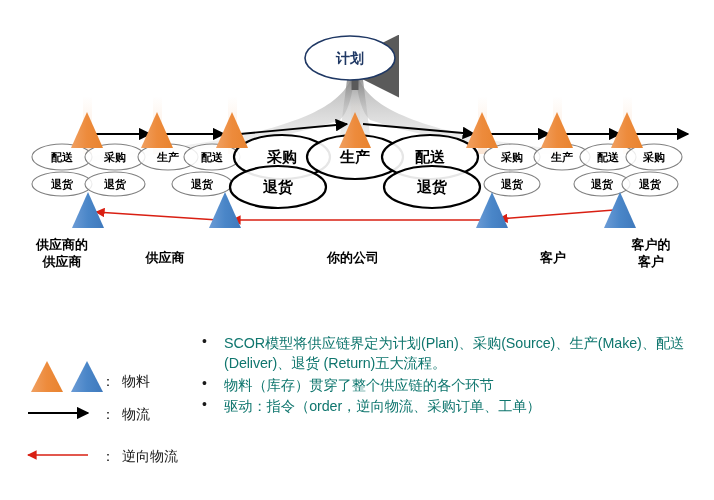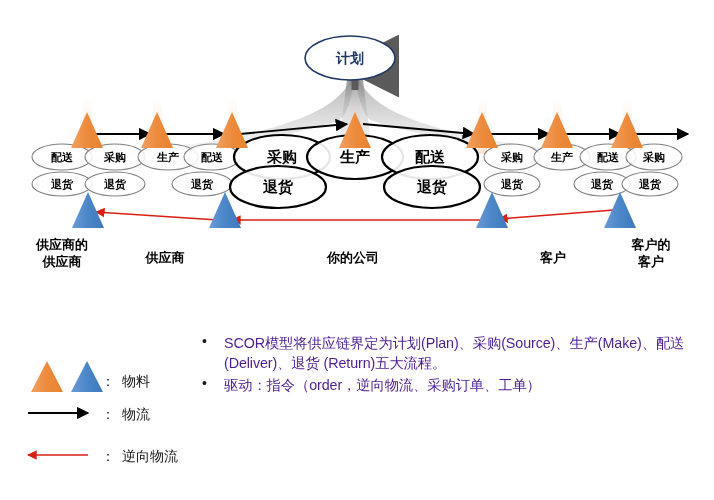--- a/index.html
+++ b/index.html
@@ -77,21 +77,21 @@
     width: 505px;
     margin: 0;
     padding: 0;
     list-style: none;
   }
   .bullets li {
     position: relative;
     padding-left: 26px;
     font-size: 14.3px;
     line-height: 1.42;
-    color: #4c1d95;
+    color: #0f766e;
     margin-bottom: 1px;
     letter-spacing: -0.1px;
   }
   .bullets li::before {
     content: "•";
     position: absolute;
     left: 4px;
     top: -1px;
     font-size: 14px;
     color: #1a1a1a;
@@ -265,16 +265,17 @@
       <text class="legend-text" x="101" y="419" text-anchor="start">：</text>
       <text class="legend-text" x="101" y="461" text-anchor="start">：</text>
       <text class="legend-text" x="122" y="386" text-anchor="start">物料</text>
       <text class="legend-text" x="122" y="419" text-anchor="start">物流</text>
       <text class="legend-text" x="122" y="461" text-anchor="start">逆向物流</text>
     </g>
   </svg>
 
   <ul class="bullets" id="bullet-list">
       <li>SCOR模型将供应链界定为计划(Plan)、采购(Source)、生产(Make)、配送(Deliver)、退货 (Return)五大流程。</li>
+      <li>物料（库存）贯穿了整个供应链的各个环节</li>
       <li>驱动：指令（order，逆向物流、采购订单、工单）</li>
     </ul>
 
 </div>
 
 </body></html>

